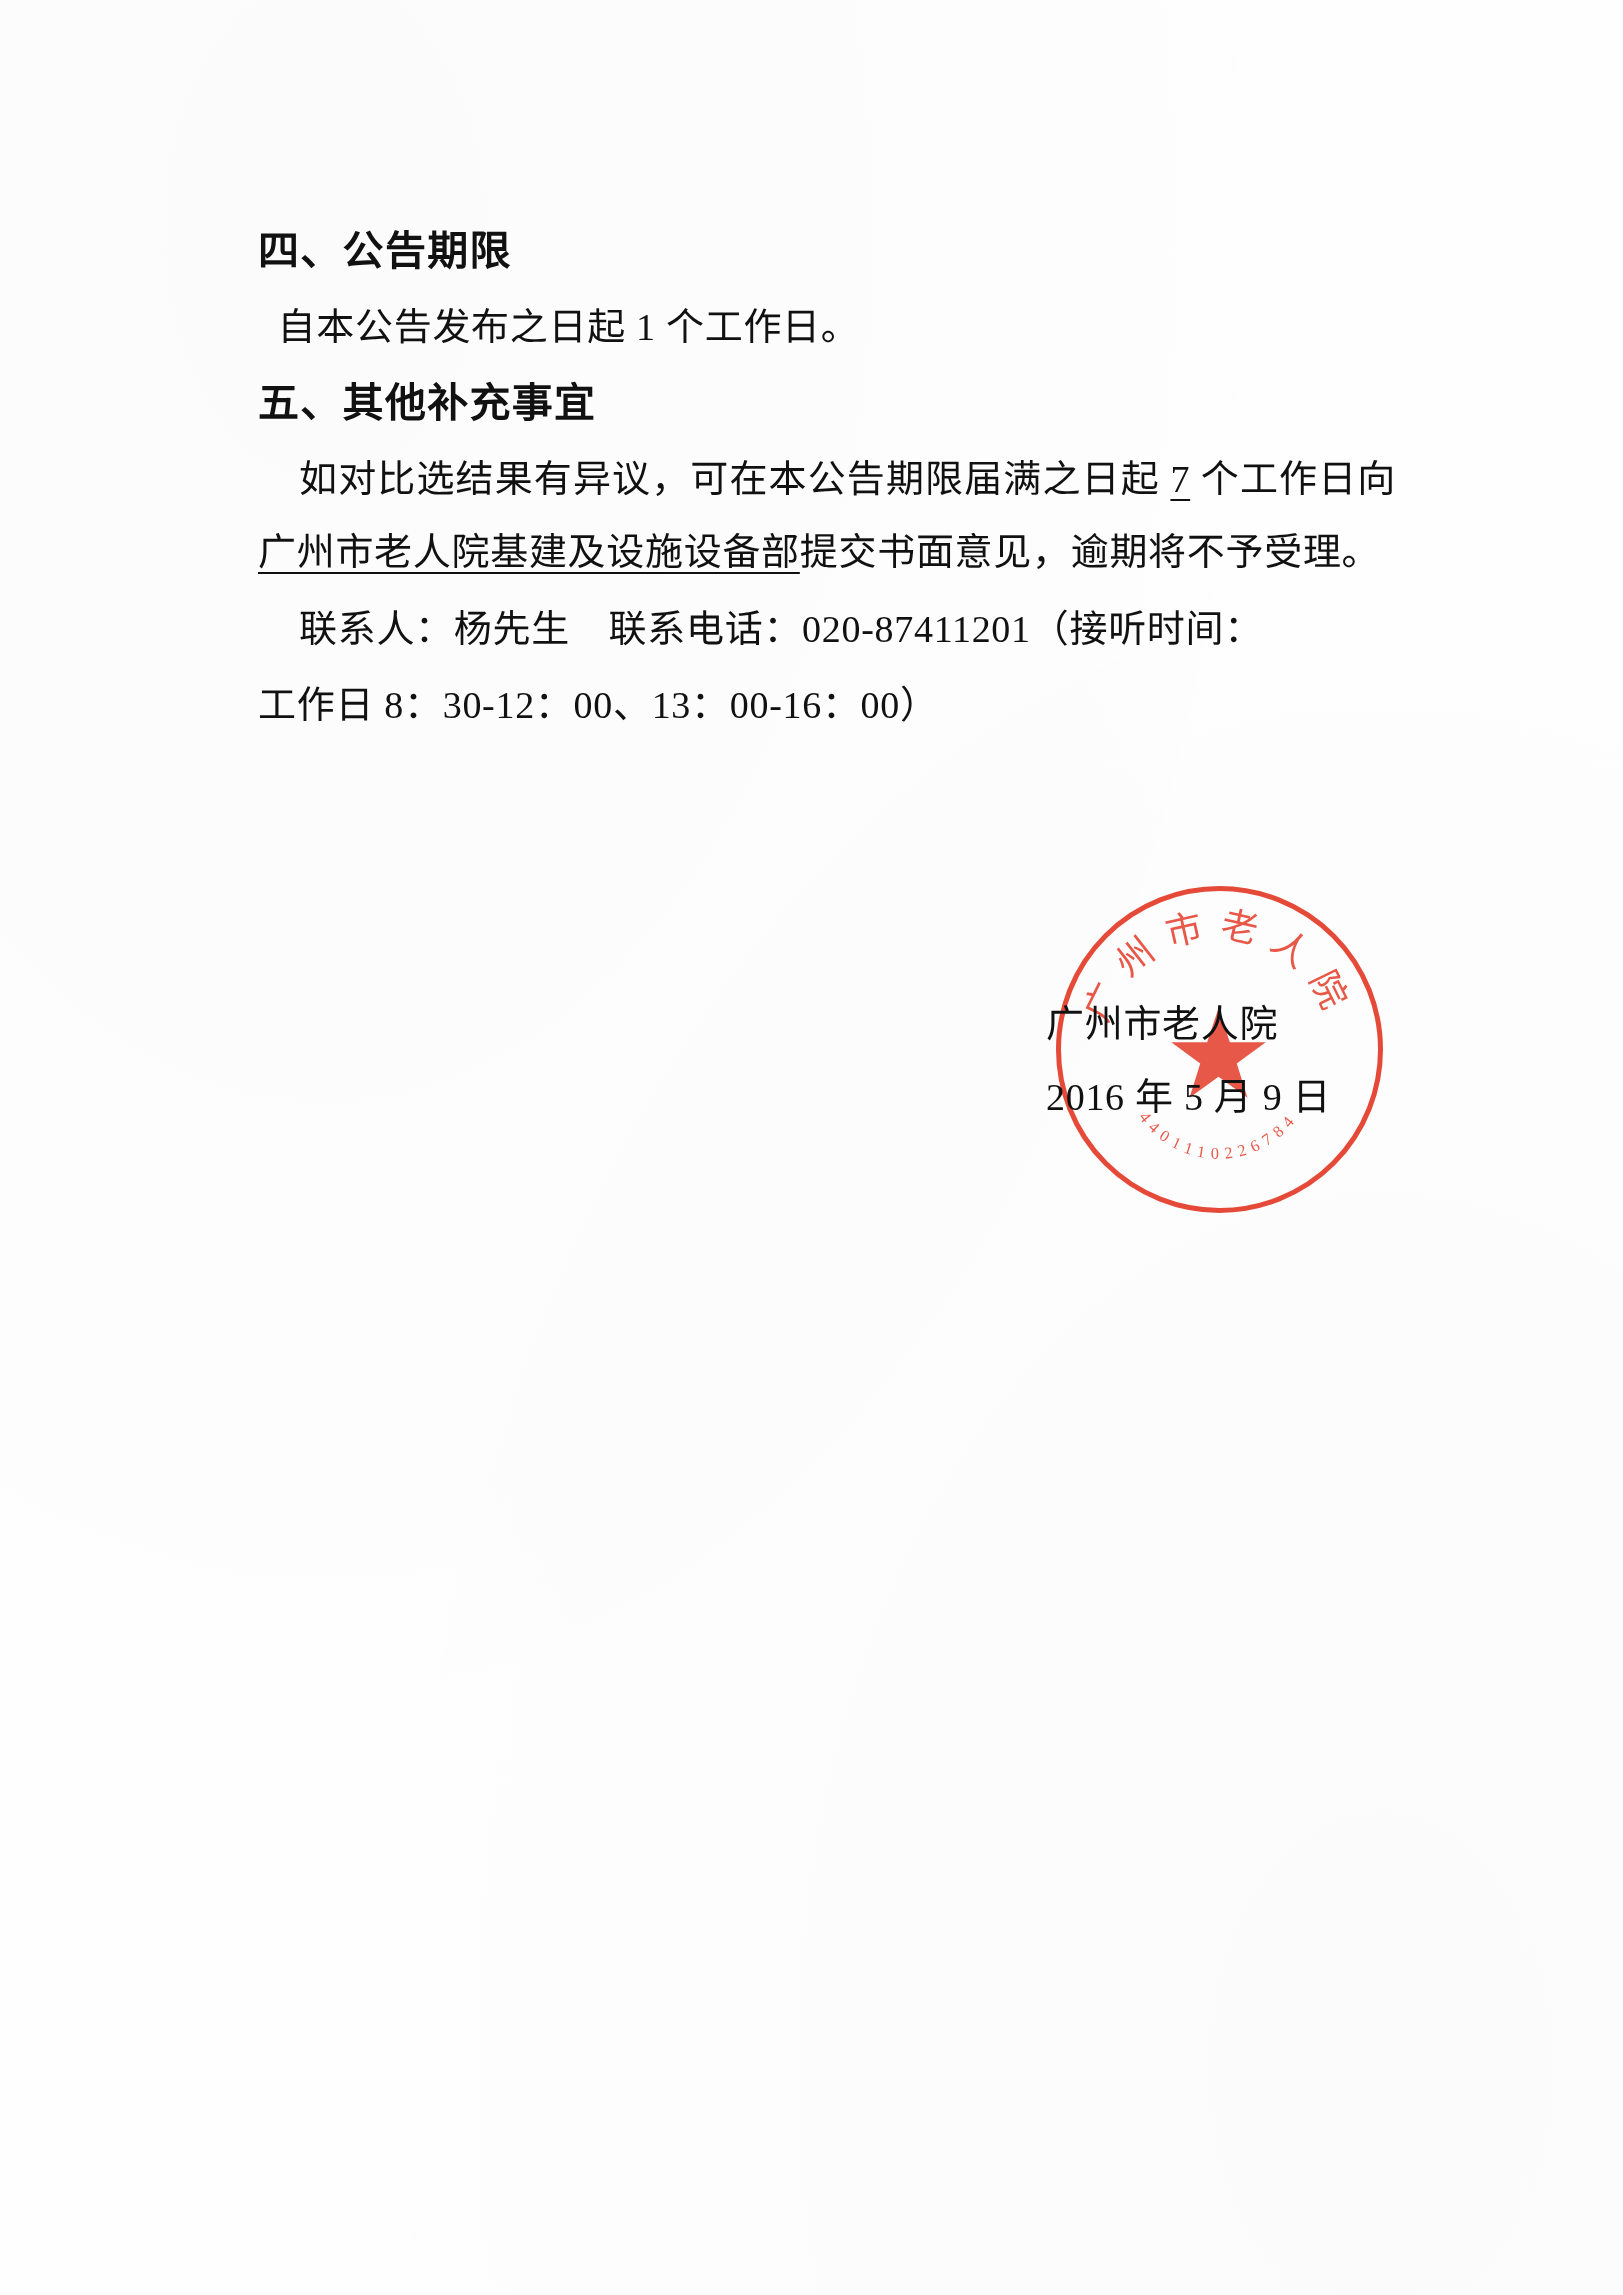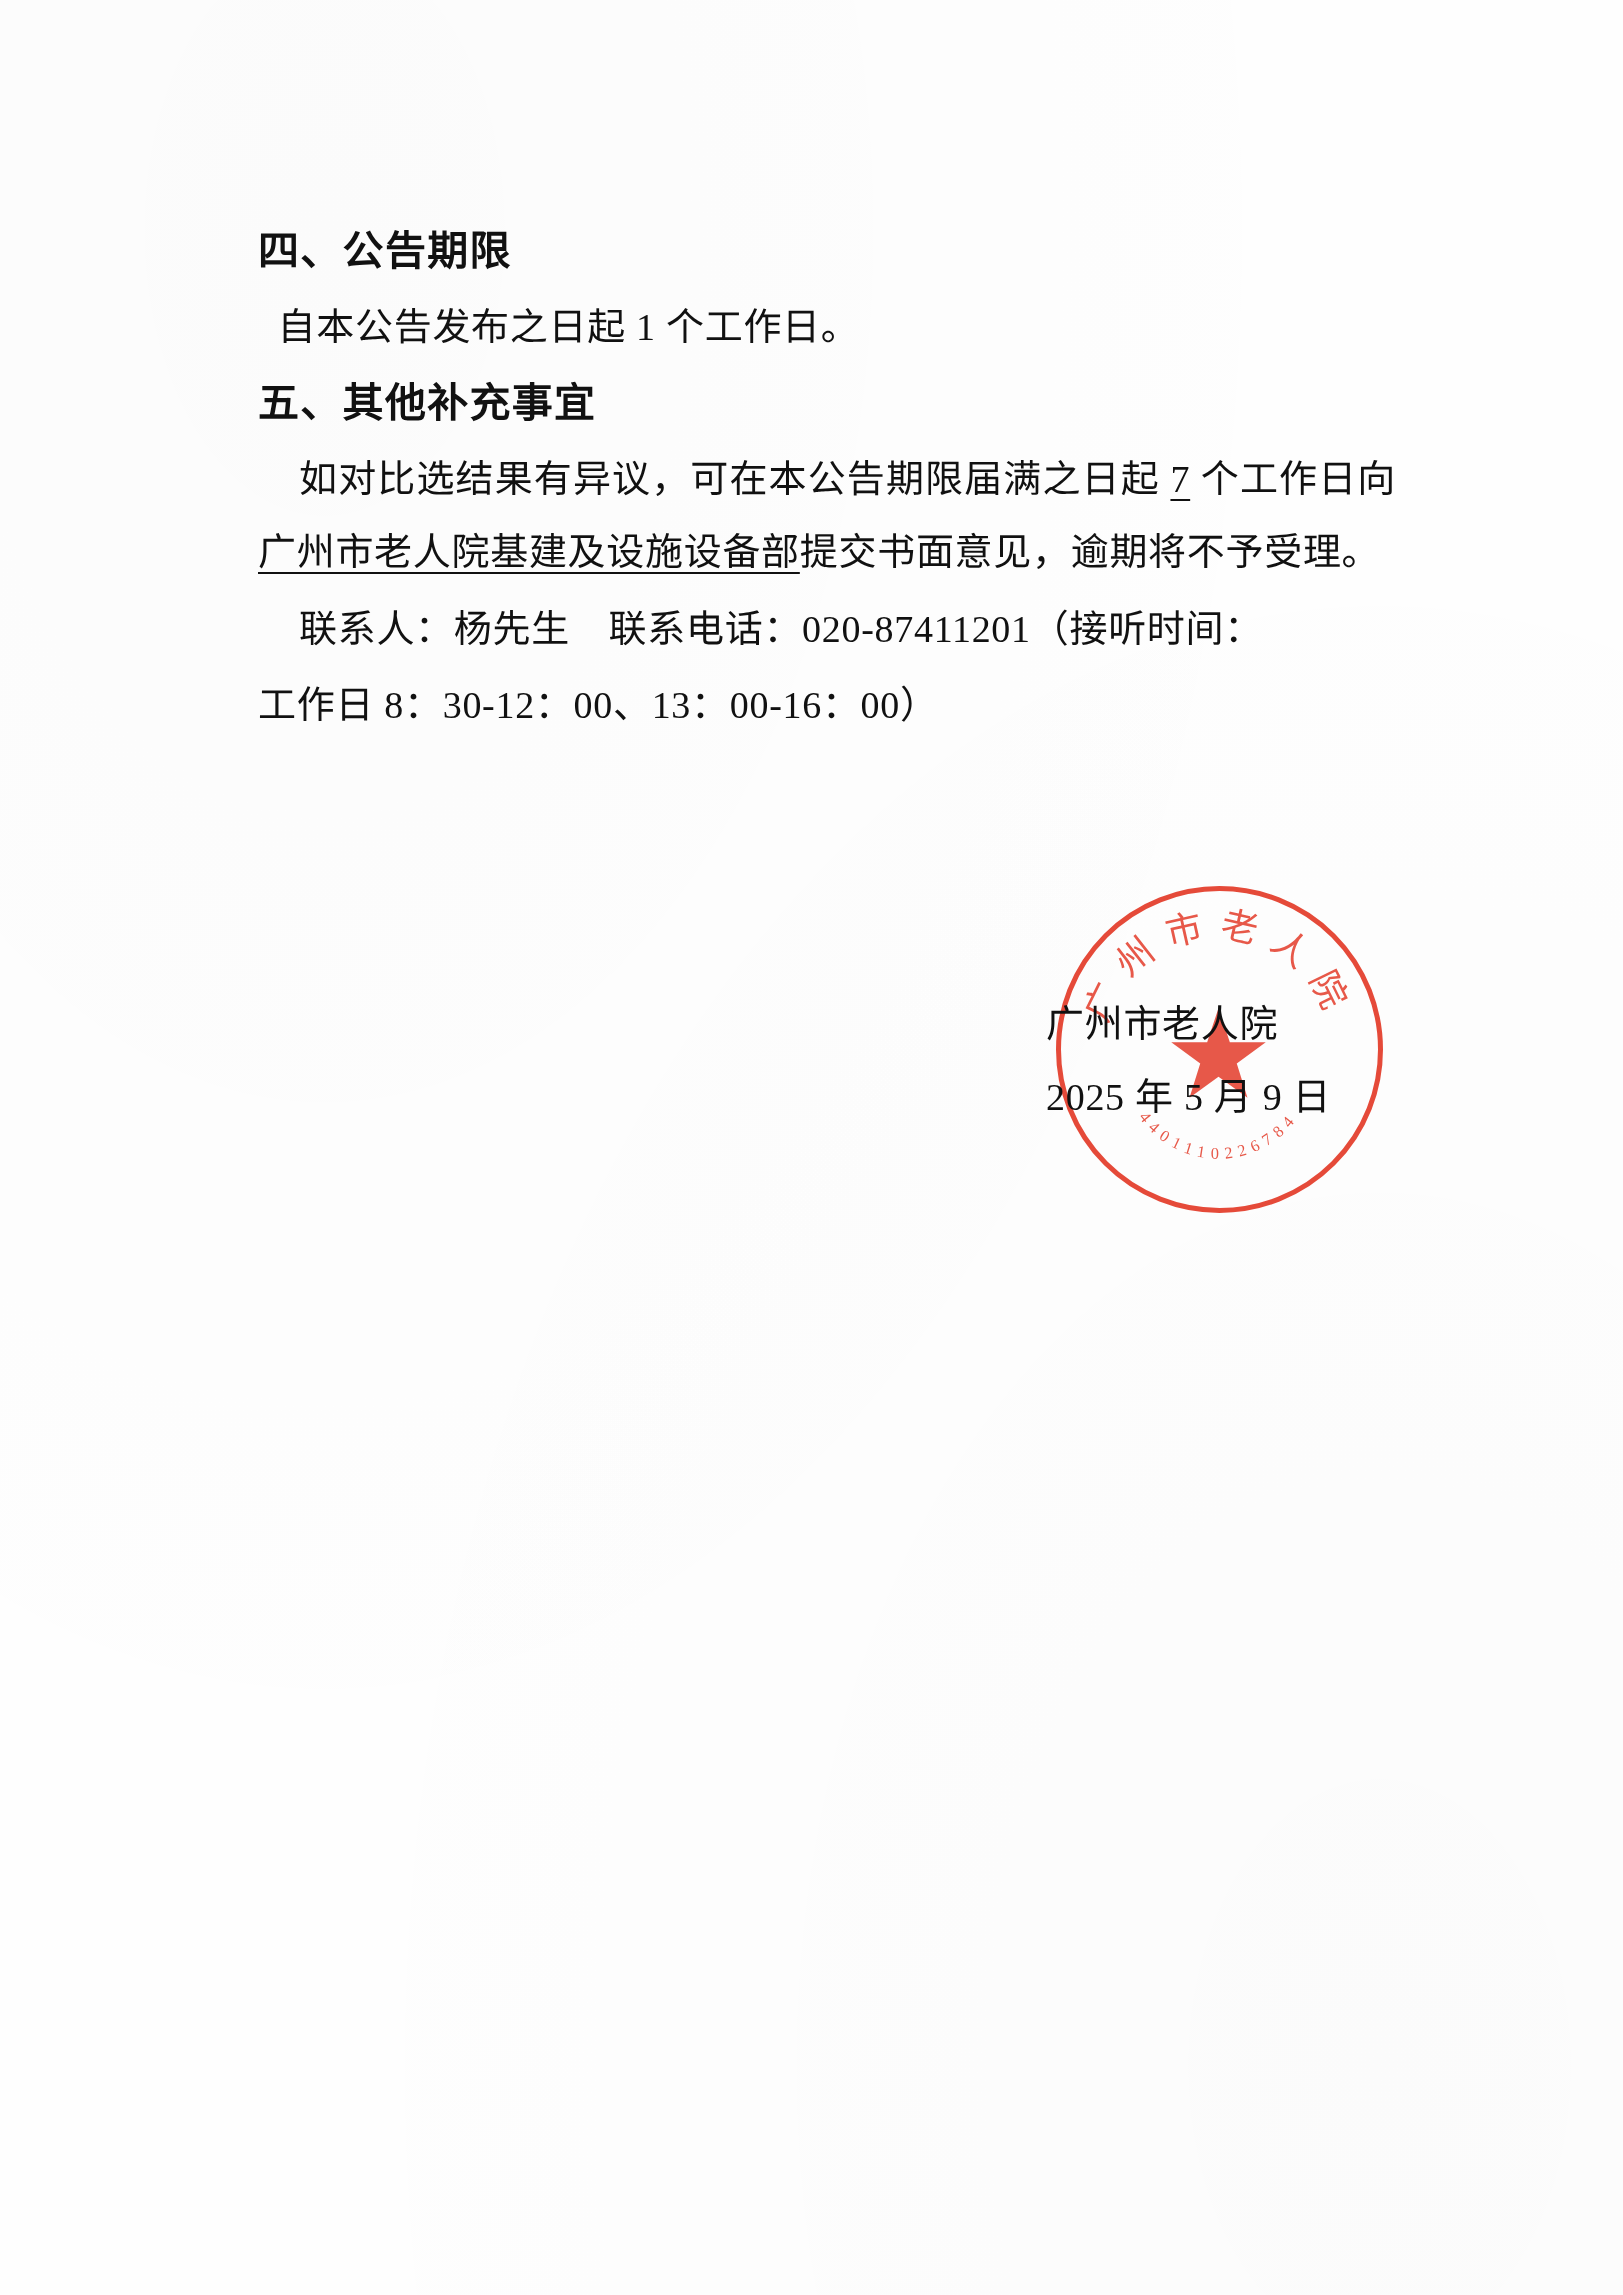--- a/index.html
+++ b/index.html
@@ -149,17 +149,17 @@
         <text font-size="26" letter-spacing="10" text-anchor="middle">
           <textPath href="#arcBottom" startOffset="50%">4401110226784</textPath>
         </text>
         <polygon points="250,186 268,240 325,240 279,274 296,328 250,295 204,328 221,274 175,240 232,240" fill="#e2321f" opacity="0.92"></polygon>
       </svg>
     </div>
   </div>
 
   <div class="sign-block">
     <div class="sign-line">广州市老人院</div>
-    <div class="sign-line">2025 年 5 月 9 日</div>
+    <div class="sign-line">2016 年 5 月 9 日</div>
   </div>
 
 </div>
 
 
 </body></html>

